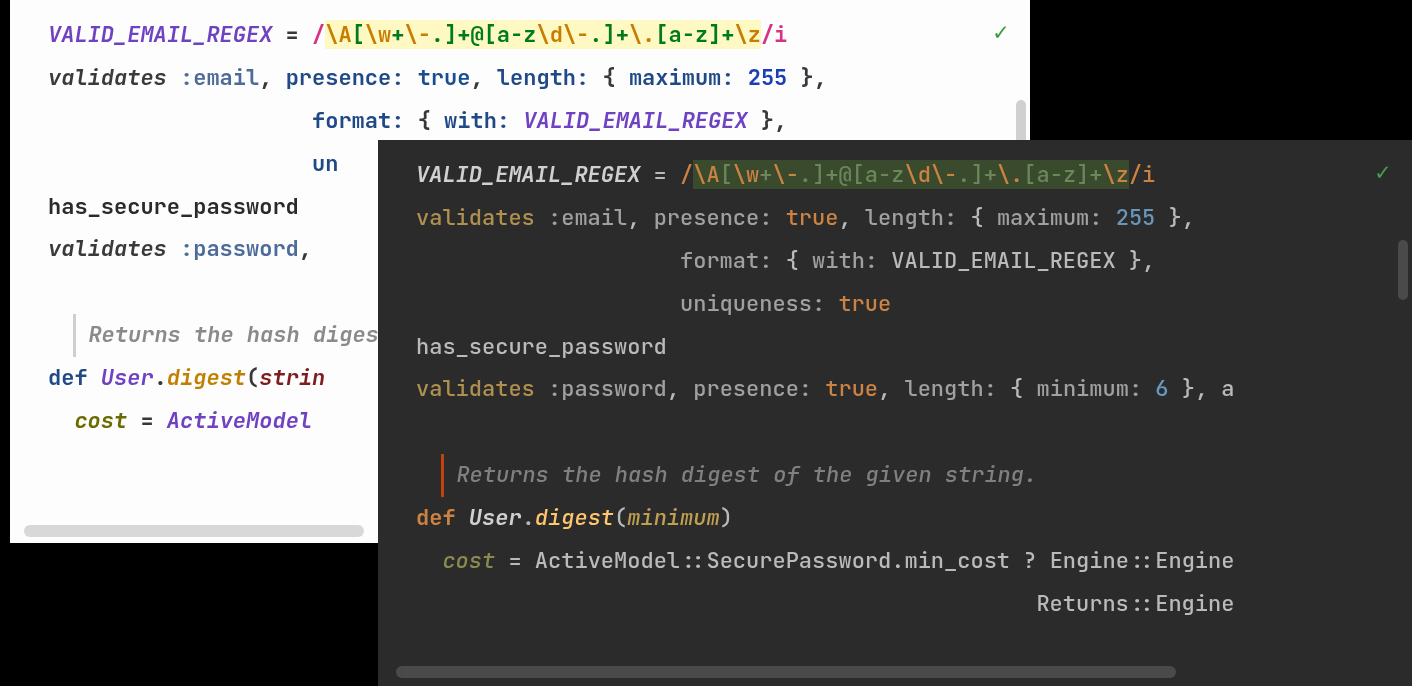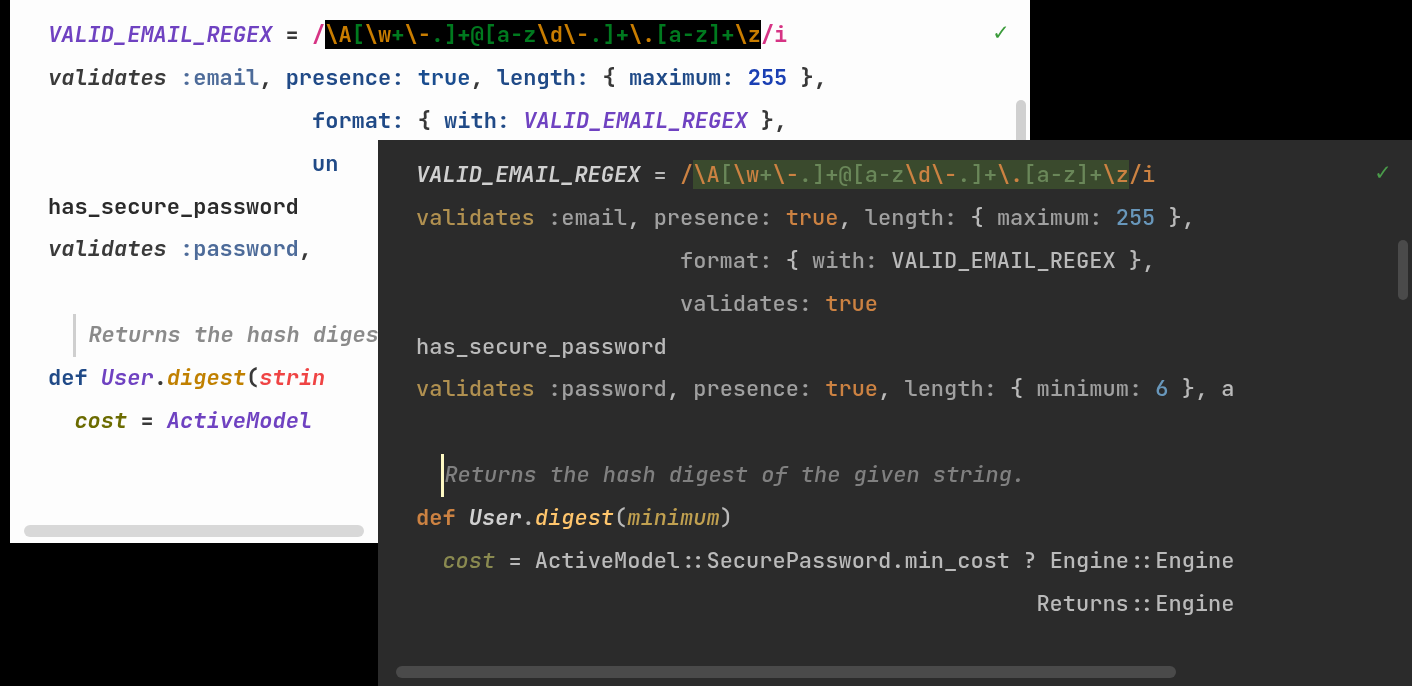--- a/index.html
+++ b/index.html
@@ -40,50 +40,50 @@
   }
   .editor-light .code-area { font-weight: 600; }
   .editor-dark .code-area { font-weight: 500; }
 
   
   .l-const { color: #6f42c1; font-style: italic; font-weight: 700; }
   .l-op { color: #383838; }
   .l-regex-delim { color: #d63384; font-weight: 700; }
   .l-regex-esc { color: #c97d00; font-weight: 700; }
   .l-regex-lit { color: #007a1f; font-weight: 700; }
-  .l-regex-hl { background: #000000; }
+  .l-regex-hl { background: #fef9c3; }
   .l-validates { font-style: italic; color: #3a3a3a; }
   .l-sym { color: #4d6b99; font-weight: 700; }
   .l-key { color: #204a87; font-weight: 700; }
   .l-true { color: #1a4d8f; font-weight: 700; }
   .l-num { color: #1a3fb3; font-weight: 700; }
   .l-plain { color: #2a2a2a; }
   .l-comment { color: #8a8a8a; font-style: italic; }
   .l-comment-bar { border-left: 3px solid #cfcfcf; padding-left: 12px; margin-left: -1px; display: inline-block; }
   .l-def { color: #204a87; font-weight: 700; }
   .l-class { color: #6f42c1; font-style: italic; font-weight: 700; }
   .l-method { color: #c08000; font-style: italic; font-weight: 700; }
-  .l-param { color: #ef4444; font-style: italic; }
+  .l-param { color: #7f1d1d; font-style: italic; }
   .l-local { color: #6b6b00; font-style: italic; }
 
   
   .d-const { color: #d0d0d0; font-style: italic; font-weight: 600; }
   .d-op { color: #bababa; }
   .d-regex-delim { color: #cc8242; }
   .d-regex-esc { color: #cc8242; }
   .d-regex-lit { color: #6a8759; }
   .d-regex-hl { background: #3a4a2d; }
   .d-validates { color: #b09050; }
   .d-sym { color: #a0a0a0; }
   .d-key { color: #a0a0a0; }
   .d-true { color: #cc8242; }
   .d-num { color: #6897bb; }
   .d-plain { color: #bababa; }
   .d-comment { color: #808080; font-style: italic; }
-  .d-comment-bar { border-left: 3px solid #fef9c3; margin-left: -1px; display: inline-block; }
+  .d-comment-bar { border-left: 3px solid #c2410c; padding-left: 12px; margin-left: -1px; display: inline-block; }
   .d-def { color: #cc8242; font-weight: 600; }
   .d-class { color: #d0d0d0; font-style: italic; font-weight: 600; }
   .d-method { color: #ffc66d; font-style: italic; }
   .d-param { color: #c0a050; font-style: italic; }
   .d-local { color: #8a8a50; font-style: italic; }
 
   .check-icon {
     position: absolute;
     top: 16px;
     right: 22px;
@@ -131,21 +131,21 @@
   <span class="l-local">cost</span><span class="l-op"> = </span><span class="l-class">ActiveModel</span></div>
 </div>
 
 <div class="editor editor-dark">
   <span class="check-icon">✓</span>
   <div class="vscroll"></div>
   <div class="hscroll"></div>
   <div class="code-area"><span class="d-const">VALID_EMAIL_REGEX</span><span class="d-op"> = </span><span class="d-regex-delim">/</span><span class="d-regex-hl"><span class="d-regex-esc">\A</span><span class="d-regex-lit">[</span><span class="d-regex-esc">\w</span><span class="d-regex-lit">+</span><span class="d-regex-esc">\-</span><span class="d-regex-lit">.</span><span class="d-regex-lit">]</span><span class="d-regex-lit">+</span><span class="d-regex-lit">@</span><span class="d-regex-lit">[</span><span class="d-regex-lit">a-z</span><span class="d-regex-esc">\d</span><span class="d-regex-esc">\-</span><span class="d-regex-lit">.</span><span class="d-regex-lit">]</span><span class="d-regex-lit">+</span><span class="d-regex-esc">\.</span><span class="d-regex-lit">[</span><span class="d-regex-lit">a-z</span><span class="d-regex-lit">]</span><span class="d-regex-lit">+</span><span class="d-regex-esc">\z</span></span><span class="d-regex-delim">/i</span>
 <span class="d-validates">validates</span><span class="d-sym"> :email</span><span class="d-op">, </span><span class="d-key">presence: </span><span class="d-true">true</span><span class="d-op">, </span><span class="d-key">length: </span><span class="d-op">{ </span><span class="d-key">maximum: </span><span class="d-num">255</span><span class="d-op"> }</span><span class="d-op">,</span>
                     <span class="d-key">format: </span><span class="d-op">{ </span><span class="d-key">with: </span><span class="d-plain">VALID_EMAIL_REGEX</span><span class="d-op"> }</span><span class="d-op">,</span>
-                    <span class="d-key">validates: </span><span class="d-true">true</span>
+                    <span class="d-key">uniqueness: </span><span class="d-true">true</span>
 <span class="d-plain">has_secure_password</span>
 <span class="d-validates">validates</span><span class="d-sym"> :password</span><span class="d-op">, </span><span class="d-key">presence: </span><span class="d-true">true</span><span class="d-op">, </span><span class="d-key">length: </span><span class="d-op">{ </span><span class="d-key">minimum: </span><span class="d-num">6</span><span class="d-op"> }</span><span class="d-op">, </span><span class="d-plain">a</span>
 
   <span class="d-comment-bar d-comment">Returns the hash digest of the given string.</span>
 <span class="d-def">def</span><span class="d-class"> User</span><span class="d-op">.</span><span class="d-method">digest</span><span class="d-op">(</span><span class="d-param">minimum</span><span class="d-op">)</span>
   <span class="d-local">cost</span><span class="d-op"> = </span><span class="d-plain">ActiveModel</span><span class="d-plain">::SecurePassword.min_cost ? Engine::Engine</span>
                                                <span class="d-plain">Returns::Engine</span></div>
 </div>
 
 </body></html>

